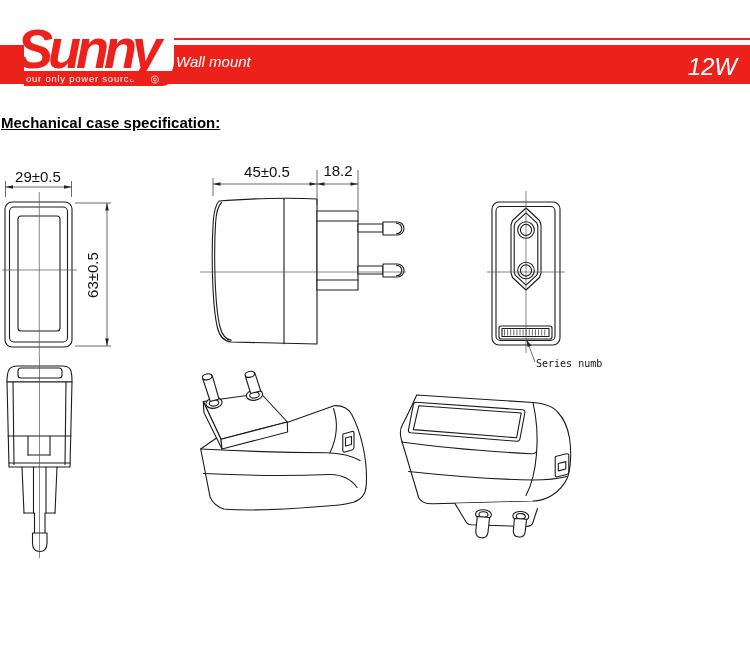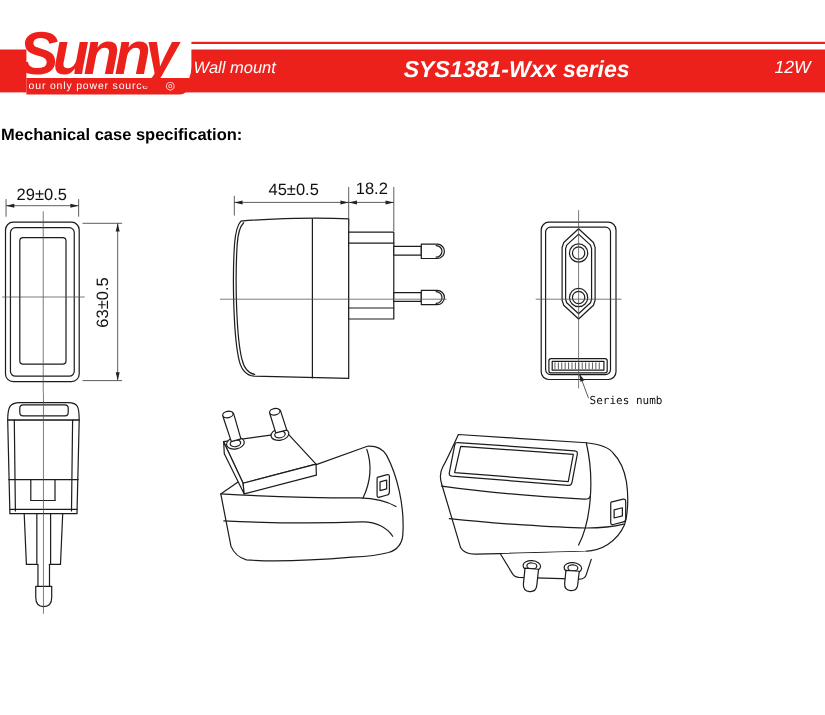--- a/index.html
+++ b/index.html
@@ -4,52 +4,51 @@
 <style>
   html,body{margin:0;padding:0;background:#fff;}
   .page{position:relative;width:750px;height:650px;background:#fff;overflow:hidden;
         font-family:"Liberation Sans",sans-serif;color:#000;}
   
   .top-rule{position:absolute;left:148px;right:0;top:38px;height:2px;background:#ed211c;z-index:0;}
   .banner{position:absolute;left:0;top:45px;width:750px;height:39px;background:#ed211c;z-index:1;}
   .banner .b-txt{position:absolute;color:#fff;font-style:italic;white-space:nowrap;}
   .b-wall{left:176px;top:8px;font-size:15px;}
   .b-series{left:367px;top:7px;font-size:21px;font-weight:bold;}
-  .b-watt{right:13px;top:8px;font-size:16px;}
+  .b-watt{right:13px;top:8px;font-size:24px;}
   .logo-box{position:absolute;left:0;top:27px;width:150px;height:60px;background:#fff;z-index:3;
             border-bottom-right-radius:26px;margin-left:24px;}
   .logo-strip{position:absolute;left:0;top:44px;width:148px;height:15px;background:#ed211c;
               border-bottom-right-radius:9px;display:flex;align-items:center;gap:15px;
               padding-left:2px;box-sizing:border-box;color:#fff;font-size:9.5px;
               letter-spacing:.08em;white-space:nowrap;z-index:1;}
   .logo-strip .reg{font-size:10px;line-height:1;}
   .logo-word{position:absolute;left:-7px;top:-9px;font-size:54px;font-style:italic;font-weight:bold;
              letter-spacing:-5px;color:#ed211c;z-index:2;transform:scaleY(1.02);white-space:nowrap;}
   
   .sec-title{position:absolute;left:1px;top:114px;font-size:15px;font-weight:bold;
-             }
+             text-decoration:underline;}
   
   svg.view{position:absolute;overflow:visible;}
   .obj{fill:#fff;stroke:#1c1c1c;stroke-width:1.1;stroke-linejoin:round;}
   .objn{fill:none;stroke:#1c1c1c;stroke-width:1.1;stroke-linejoin:round;stroke-linecap:round;}
   .thin{fill:none;stroke:#3a3a3a;stroke-width:0.75;}
   .cl{fill:none;stroke:#555;stroke-width:0.7;}
   .arr{fill:#222;stroke:none;}
   text.dim{fill:#111;font-size:15px;font-family:"Liberation Sans",sans-serif;}
   text.cad{fill:#111;font-size:10px;font-family:"DejaVu Sans Mono",monospace;}
 </style>
 </head>
 <body>
 
 <div class="page">
 
   <div class="top-rule"></div>
   <div class="banner">
     <span class="b-txt b-wall">Wall mount</span>
-    <span class="b-txt b-series">SYS1381-Wxx series</span>
     <span class="b-txt b-watt">12W</span>
   </div>
   <div class="logo-box">
     <div class="logo-word">Sunny</div>
     <div class="logo-strip">
       <span>our only power source</span>
       <span class="reg">◎</span>
     </div>
   </div>
 

